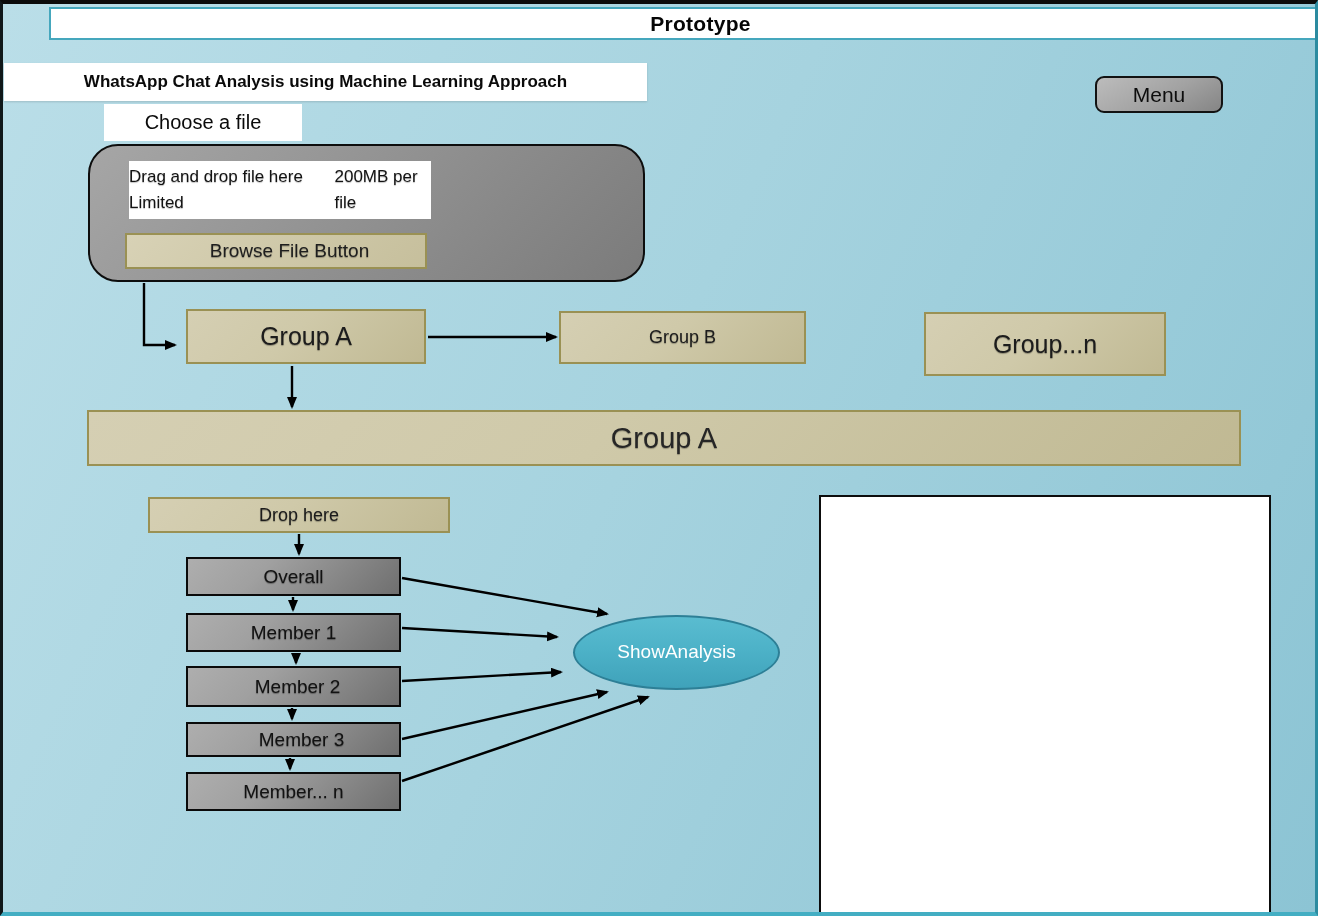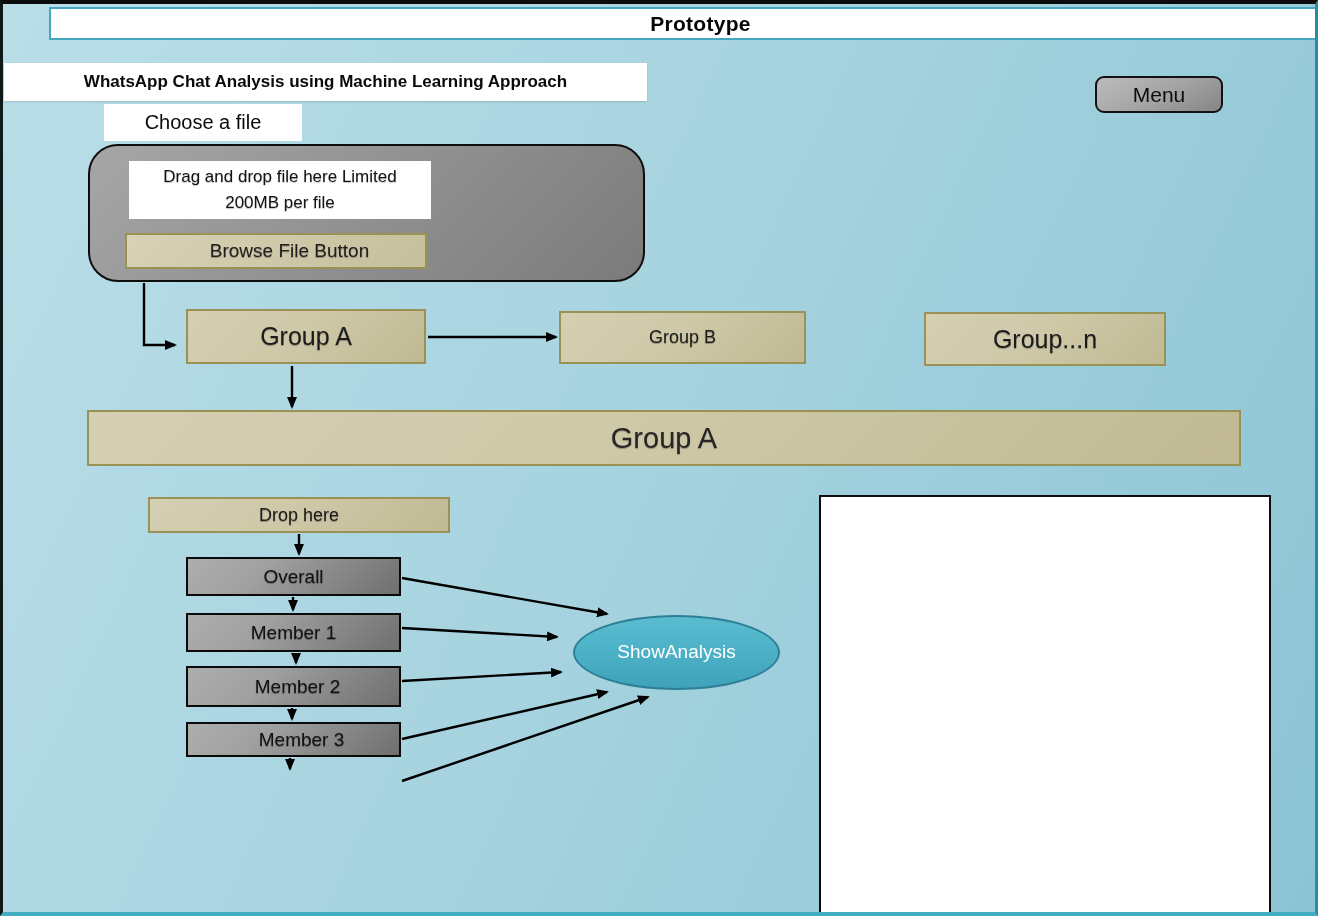--- a/index.html
+++ b/index.html
@@ -35,39 +35,39 @@
     display:flex;align-items:center;justify-content:center;
     font-weight:normal;font-size:20px;color:#0a0a0a;margin-left:6px;
   }
   .dropzone{
     left:85px;top:140px;width:557px;height:138px;border-radius:30px;
     background:linear-gradient(135deg,var(--container_gray,#a6a6a6) 0%,var(--container_gray_dark,#7b7b7b) 100%);
     border:2px solid #0d0d0d;
   }
   .droptext{
     position:absolute;left:39px;top:15px;width:302px;height:58px;background:var(--panel_white,#fff);
-    display:flex;flex-direction:column;align-items:center;justify-content:center;
+    display:flex;flex-direction:row;align-items:center;justify-content:center;
     font-size:17px;color:#131313;line-height:1.55;text-shadow:0 1px 1px rgba(0,0,0,.25);
   }
   .browse{
     position:absolute;left:35px;top:87px;width:302px;height:36px;
     background:linear-gradient(135deg,#d8d2b6 0%,#c6bf9c 100%);
     border:2px solid var(--tan_border,#9a9154);
     display:flex;align-items:center;justify-content:center;
     font-size:19px;color:#1e1e1e;text-shadow:0 1px 1px rgba(0,0,0,.3);cursor:pointer;padding-left:27px;
   }
   .tan-btn{
     background:linear-gradient(135deg,#d5cfb3 0%,var(--tan_fill,#cfc9a9) 45%,var(--tan_fill_dark,#c0b993) 100%);
     border:2px solid var(--tan_border,#9a9154);
     display:flex;align-items:center;justify-content:center;
     color:#1c1c1c;text-shadow:0 1px 1px rgba(0,0,0,.3);cursor:pointer;
   }
   .group-a{left:183px;top:305px;width:240px;height:55px;font-size:25px;}
   .group-b{left:556px;top:307px;width:247px;height:53px;font-size:18px;}
-  .group-n{left:921px;top:308px;width:242px;height:54px;font-size:25px;}
+  .group-n{left:921px;top:308px;width:242px;height:64px;font-size:25px;}
   .group-wide{left:84px;top:406px;width:1154px;height:56px;font-size:29px;color:#262626;}
   .dropmenu{left:145px;top:493px;width:302px;height:36px;font-size:18px;}
   .gray-item{
     position:absolute;left:183px;width:215px;height:39px;
     background:linear-gradient(135deg,#aeaeae 0%,var(--gray_fill,#a0a0a0) 35%,var(--gray_fill_dark,#6f6f6f) 100%);
     border:2px solid var(--gray_border,#0a0a0a);
     display:flex;align-items:center;justify-content:center;
     font-size:19px;color:#121212;text-shadow:0 1px 1px rgba(0,0,0,.35);cursor:pointer;
   }
   .ellipse{
@@ -113,20 +113,21 @@
   <div class="abs tan-btn group-n">Group...n</div>
 
   <div class="abs tan-btn group-wide">Group A</div>
 
   <div class="abs tan-btn dropmenu">Drop here</div>
 
   <div class="gray-item" style="top:553px;">Overall</div>
   <div class="gray-item" style="top:609px;">Member 1</div>
   <div class="gray-item" style="top:662px;height:41px;padding-left:8px;">Member 2</div>
   <div class="gray-item" style="top:718px;height:35px;padding-left:16px;">Member 3</div>
+  <div class="gray-item" style="top:768px;">Member... n</div>
 
   <div class="abs ellipse">
     <span>Show</span>
     <span>Analysis</span>
   </div>
 
   <div class="abs result"></div>
 
   <svg class="arrows" viewBox="0 0 1318 916">
     <defs>

